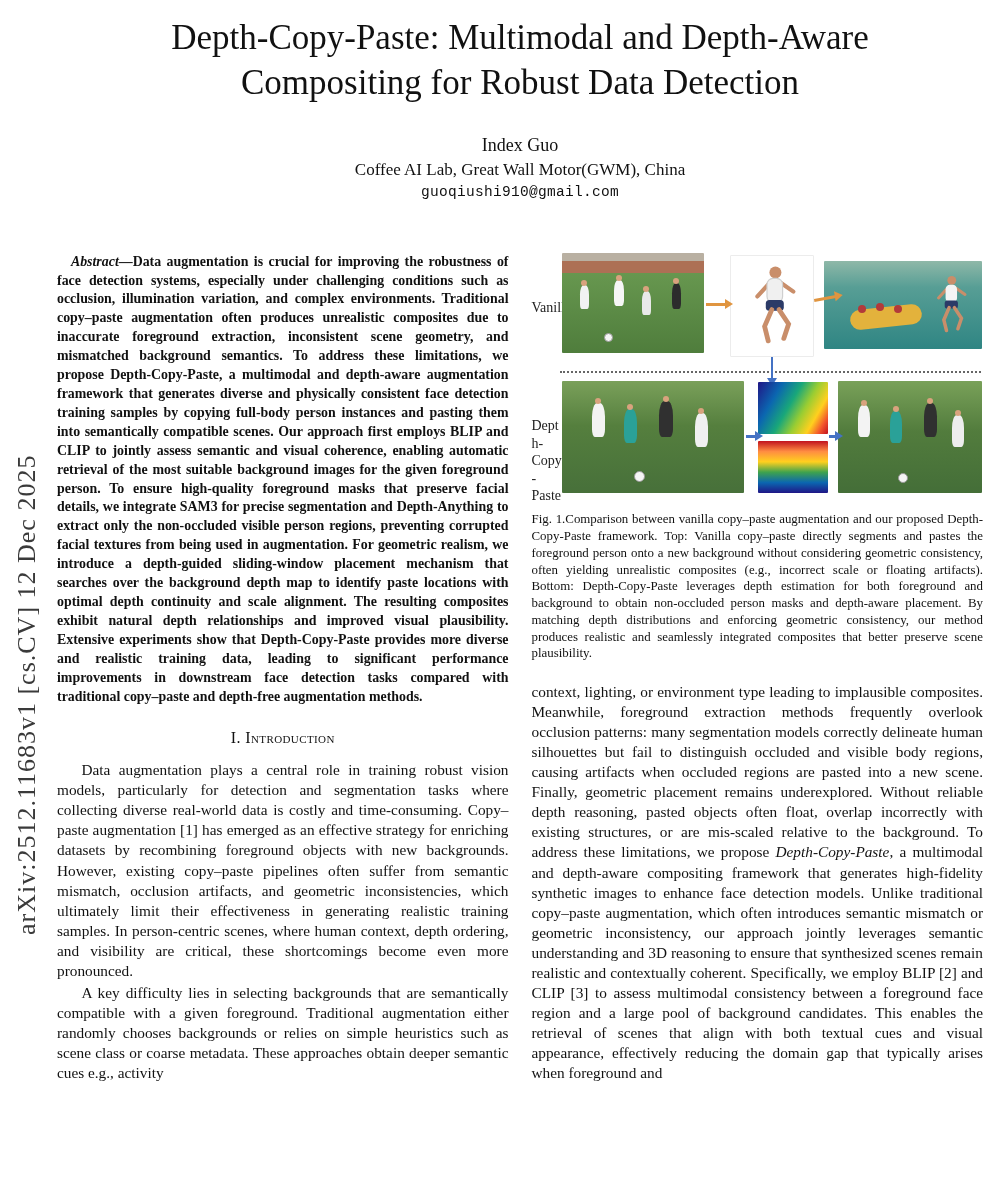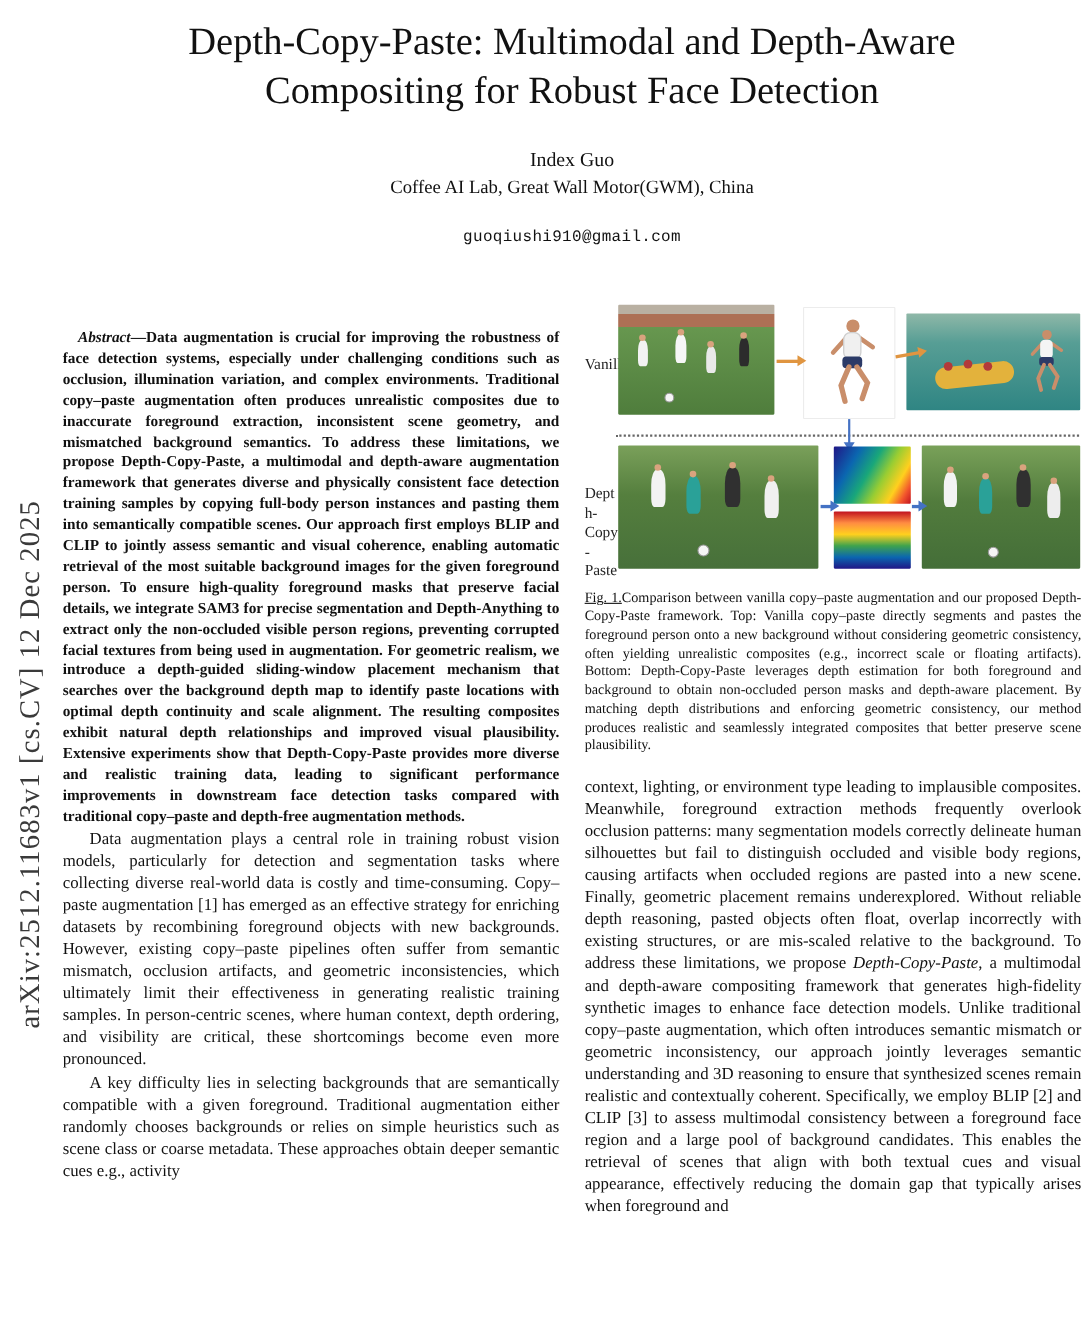--- a/index.html
+++ b/index.html
@@ -15,22 +15,22 @@
     width:700px;
   }
   .page-inner{padding:0 10px 0 57px;}
   .title{
     text-align:center;font-size:35px;font-weight:400;line-height:1.28;
     max-width:870px;margin:16px auto 0 auto;
   }
   .authors{text-align:center;margin-top:26px;line-height:1.45;}
   .author-name{font-size:18px;}
   .author-affil{font-size:17px;}
-  .author-email{font-family:"Liberation Mono", monospace;font-size:14.5px;letter-spacing:.3px;margin-top:24px;}
-  .cols{display:flex;gap:23px;margin-top:40px;align-items:center;}
+  .author-email{font-family:"Liberation Mono", monospace;font-size:14.5px;letter-spacing:.3px;}
+  .cols{display:flex;gap:23px;margin-top:40px;align-items:flex-end;}
   .col{width:455px;font-size:15.3px;line-height:1.31;text-align:justify;}
   .abstract{font-weight:bold;font-size:13.9px;line-height:1.36;text-indent:1em;margin:0;}
   .abstract-label{font-style:italic;}
   .index-terms{font-weight:bold;font-size:13.9px;line-height:1.36;text-indent:1em;margin:7px 0 0 0;}
   .index-label{font-style:italic;}
   .section-heading{
     text-align:center;font-variant:small-caps;font-weight:400;
     font-size:16px;letter-spacing:.4px;margin:22px 0 11px 0;text-indent:0;
   }
   .para{margin:0 0 2px 0;text-indent:1.6em;}
@@ -69,43 +69,44 @@
   .ah{position:absolute;height:2.5px;background:#e09540;}
   .ah::after{content:"";position:absolute;right:-7px;top:-4px;
     border-left:8px solid #e09540;border-top:5px solid transparent;border-bottom:5px solid transparent;}
   .ah.blue{background:#4472c4;}
   .ah.blue::after{border-left-color:#4472c4;}
   .av{position:absolute;width:2.5px;background:#4472c4;}
   .av::after{content:"";position:absolute;bottom:-7px;left:-4px;
     border-top:8px solid #4472c4;border-left:5px solid transparent;border-right:5px solid transparent;}
 
   .caption{font-size:12.9px;line-height:1.3;text-align:justify;margin-top:10px;}
-  .caption-tag{text-decoration:underline;}
+  .caption-tag{}
   .rc-body{margin-top:20px;}
 </style>
 </head>
 <body>
 
 <div class="arxiv-strip">arXiv:2512.11683v1  [cs.CV]  12 Dec 2025</div>
 
 <div class="page-inner">
 
-  <h1 class="title">Depth-Copy-Paste: Multimodal and Depth-Aware Compositing for Robust Face Detection</h1>
+  <h1 class="title">Depth-Copy-Paste: Multimodal and Depth-Aware Compositing for Robust Data Detection</h1>
 
   <div class="authors">
     <div class="author-name">Index Guo</div>
     <div class="author-affil">Coffee AI Lab, Great Wall Motor(GWM), China</div>
     <div class="author-email">guoqiushi910@gmail.com</div>
   </div>
 
   <div class="cols">
 
     <div class="col">
       <p class="abstract"><span class="abstract-label">Abstract</span><span>—Data augmentation is crucial for improving the robustness of face detection systems, especially under challenging conditions such as occlusion, illumination variation, and complex environments. Traditional copy–paste augmentation often produces unrealistic composites due to inaccurate foreground extraction, inconsistent scene geometry, and mismatched background semantics. To address these limitations, we propose Depth-Copy-Paste, a multimodal and depth-aware augmentation framework that generates diverse and physically consistent face detection training samples by copying full-body person instances and pasting them into semantically compatible scenes. Our approach first employs BLIP and CLIP to jointly assess semantic and visual coherence, enabling automatic retrieval of the most suitable background images for the given foreground person. To ensure high-quality foreground masks that preserve facial details, we integrate SAM3 for precise segmentation and Depth-Anything to extract only the non-occluded visible person regions, preventing corrupted facial textures from being used in augmentation. For geometric realism, we introduce a depth-guided sliding-window placement mechanism that searches over the background depth map to identify paste locations with optimal depth continuity and scale alignment. The resulting composites exhibit natural depth relationships and improved visual plausibility. Extensive experiments show that Depth-Copy-Paste provides more diverse and realistic training data, leading to significant performance improvements in downstream face detection tasks compared with traditional copy–paste and depth-free augmentation methods.</span></p>
 
+      <h2 class="section-heading">I. Introduction</h2>
 
       <p class="para">Data augmentation plays a central role in training robust vision models, particularly for detection and segmentation tasks where collecting diverse real-world data is costly and time-consuming. Copy–paste augmentation [1] has emerged as an effective strategy for enriching datasets by recombining foreground objects with new backgrounds. However, existing copy–paste pipelines often suffer from semantic mismatch, occlusion artifacts, and geometric inconsistencies, which ultimately limit their effectiveness in generating realistic training samples. In person-centric scenes, where human context, depth ordering, and visibility are critical, these shortcomings become even more pronounced.</p>
       <p class="para">A key difficulty lies in selecting backgrounds that are semantically compatible with a given foreground. Traditional augmentation either randomly chooses backgrounds or relies on simple heuristics such as scene class or coarse metadata. These approaches obtain deeper semantic cues e.g., activity</p>
     </div>
 
     <div class="col">
 
       <div class="fig">
         <div class="fig-label lbl-vanilla">Vanilla</div>
         <div class="fig-label lbl-dcp">Depth-Copy-Paste</div>

